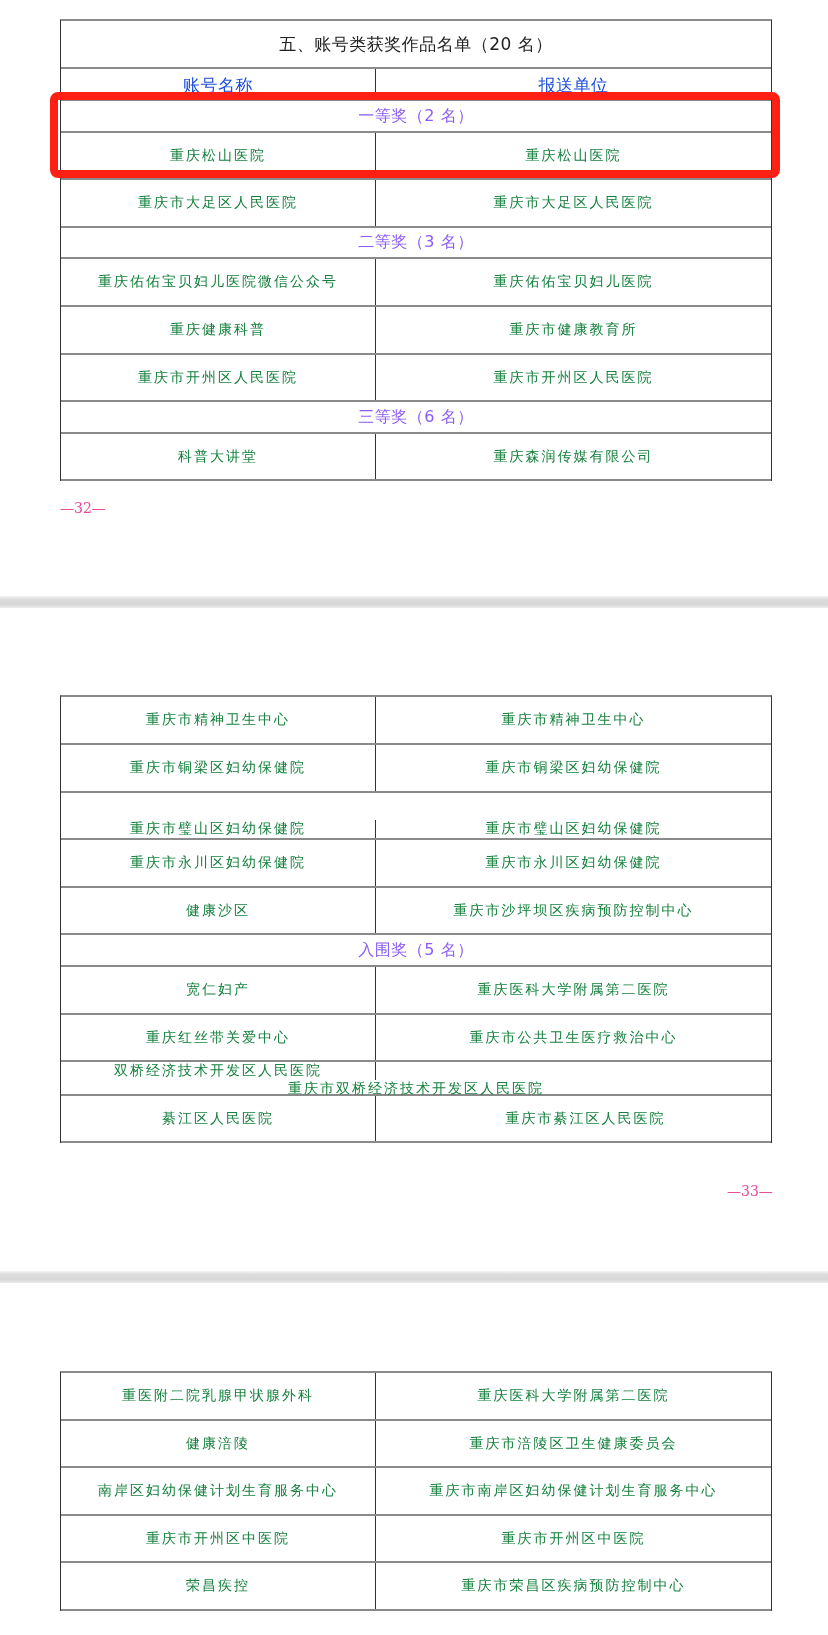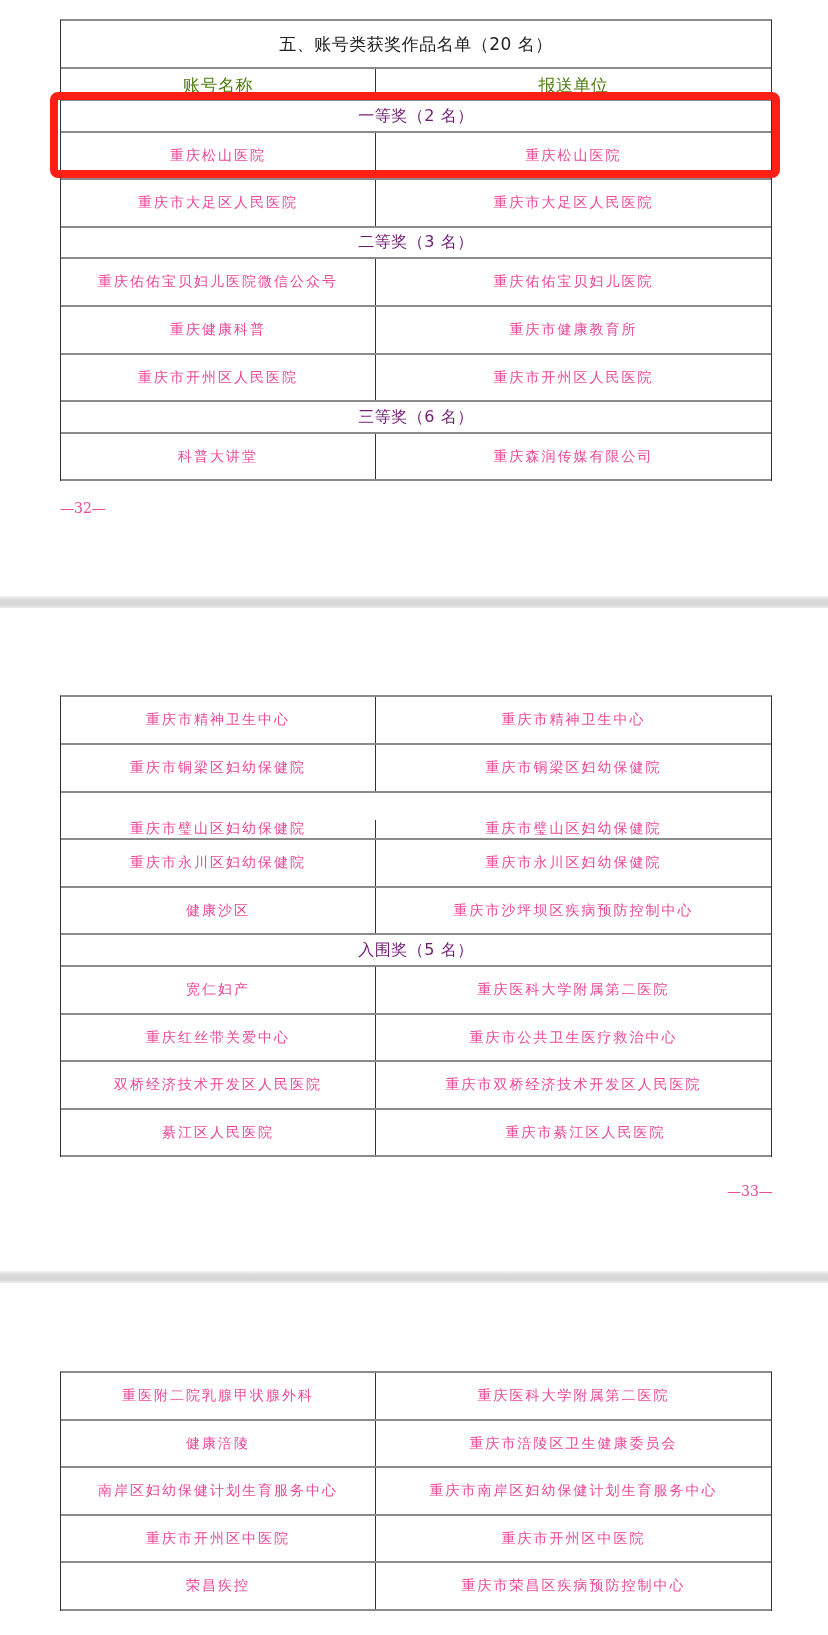--- a/index.html
+++ b/index.html
@@ -19,37 +19,37 @@
     box-sizing: border-box;
   }
   .row {
     position: relative; display: flex; box-sizing: border-box;
     border-bottom: 2px solid #8a8a8a;
   }
   .cell {
     display: flex; align-items: center; justify-content: center;
     box-sizing: border-box; text-align: center;
     font-family: "DejaVu Serif", "Liberation Serif", serif;
-    font-size: 14px; color: #ec4899; letter-spacing: 2px;
+    font-size: 14px; color: #15803d; letter-spacing: 2px;
   }
   .cell.left { width: 315px; border-right: 1px solid #333; }
   .cell.right { flex: 1; }
   .cell.full { width: 100%; text-align: center; }
   .row.title .cell {
     font-family: "DejaVu Sans", "Liberation Sans", sans-serif;
     font-size: 17px; color: #222; letter-spacing: 0.5px;
   }
   .row.colhead .cell {
     font-family: "DejaVu Sans", "Liberation Sans", sans-serif;
-    font-size: 17px; color: #4d7c0f; letter-spacing: 0.5px;
+    font-size: 17px; color: #1d4ed8; letter-spacing: 0.5px;
     align-items: flex-end; padding-bottom: 2px;
   }
   .row.section .cell {
     font-family: "DejaVu Sans", "Liberation Sans", sans-serif;
-    font-size: 16px; color: #701a75; letter-spacing: 0.5px;
+    font-size: 16px; color: #8b5cf6; letter-spacing: 0.5px;
   }
   .pagenum {
     position: absolute;
     font-family: "DejaVu Serif", "Liberation Serif", serif;
     font-size: 14px; color: #ec4899;
   }
   .highlight {
     position: absolute; left: 50px; top: 92px; width: 730px; height: 86px;
     box-sizing: border-box; border: 8px solid #ff2015; border-radius: 8px;
     pointer-events: none;
@@ -132,21 +132,21 @@
     <div class="cell full">入围奖（5 名）</div>
   </div>
   <div class="row" style="height:48px;">
     <div class="cell left">宽仁妇产</div>
     <div class="cell right">重庆医科大学附属第二医院</div>
   </div>
   <div class="row" style="height:47px;">
     <div class="cell left">重庆红丝带关爱中心</div>
     <div class="cell right">重庆市公共卫生医疗救治中心</div>
   </div>
-  <div class="row" style="height:48px;">
+  <div class="row" style="height:34px;flex-direction:column;">
     <div class="cell left">双桥经济技术开发区人民医院</div>
     <div class="cell right">重庆市双桥经济技术开发区人民医院</div>
   </div>
   <div class="row" style="height:47px;gap:24px;">
     <div class="cell left">綦江区人民医院</div>
     <div class="cell right">重庆市綦江区人民医院</div>
   </div>
 </div>
 
 <div class="pagenum" style="left:727px; top:1183px;">—33—</div>

